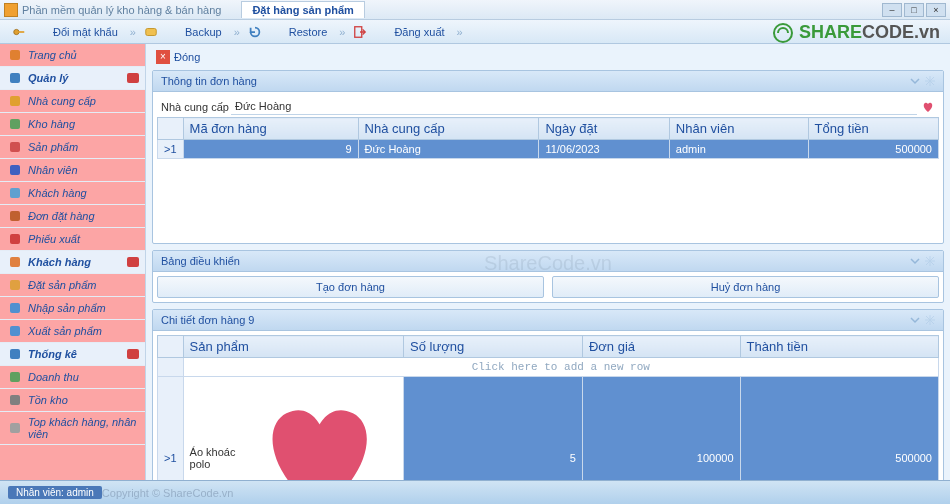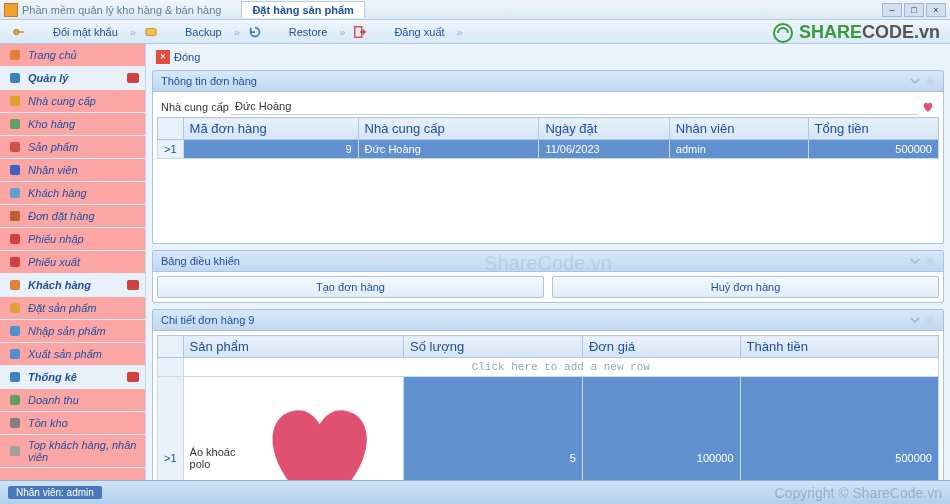--- a/index.html
+++ b/index.html
@@ -43,21 +43,21 @@
 .grid tr.selected td { background: #6090d0; color: #fff; }
 .grid tr.selected td.rowhead { background: #e8f0fa; color: #2050a0; }
 .grid .num { text-align: right; }
 .grid-empty { height: 80px; }
 .newrow { text-align: center; color: #90a8c0; font-style: normal; padding: 2px; border: 1px solid #c8d8ec; font-size: 10px; font-family: Liberation Mono, monospace; }
 .ctrl-row { display: flex; gap: 8px; padding: 4px; }
 .bigbtn { flex: 1; background: linear-gradient(to bottom, #f4f8fc, #e0ecf8); border: 1px solid #a8c4e0; padding: 4px; text-align: center; color: #2050a0; cursor: pointer; border-radius: 2px; }
 .watermark { position: absolute; top: 50%; left: 50%; transform: translate(-50%, -50%); color: rgba(120,140,160,0.2); font-size: 20px; pointer-events: none; }
 .footer { position: absolute; bottom: 0; left: 0; right: 0; height: 24px; background: linear-gradient(to bottom, #d0e4f4, #b0d0ec); display: flex; align-items: center; padding: 0 8px; border-top: 1px solid #90b0d0; }
 .footer .status-chip { background: #4a78b8; color: #fff; padding: 1px 8px; border-radius: 2px; font-size: 10px; }
-.footer .copyright { flex: 1; text-align: right; color: rgba(80,100,130,0.35); font-size: 14px; }
+.footer .copyright { flex: 1; text-align: left; color: rgba(80,100,130,0.35); font-size: 11px; }
 .ico-svg { display: block; }
 .prod-cell { display: flex; align-items: center; }
 .prod-cell .fav { margin-left: auto; }
 .deco { width: 10px; height: 10px; margin-left: 3px; opacity: 0.4; }
 </style>
 </head>
 <body>
 
 <div class="titlebar">
   <div class="app-icon"></div>
@@ -154,26 +154,20 @@
         <svg class="ico ico-svg" viewBox="0 0 14 14">
           <rect x="2" y="2" width="10" height="10" rx="2" fill="#60a0d0"></rect>
         </svg>
         <span>Khách hàng</span>
       </div>
       <div class="item">
         <svg class="ico ico-svg" viewBox="0 0 14 14">
           <rect x="2" y="2" width="10" height="10" rx="2" fill="#c06030"></rect>
         </svg>
         <span>Đơn đặt hàng</span>
-      </div>
-      <div class="item">
-        <svg class="ico ico-svg" viewBox="0 0 14 14">
-          <rect x="2" y="2" width="10" height="10" rx="2" fill="#d04040"></rect>
-        </svg>
-        <span>Phiếu nhập</span>
       </div>
       <div class="item">
         <svg class="ico ico-svg" viewBox="0 0 14 14">
           <rect x="2" y="2" width="10" height="10" rx="2" fill="#d04040"></rect>
         </svg>
         <span>Phiếu xuất</span>
       </div>
       <div class="item group">
         <svg class="ico ico-svg" viewBox="0 0 14 14">
           <rect x="2" y="2" width="10" height="10" rx="2" fill="#e08040"></rect>

